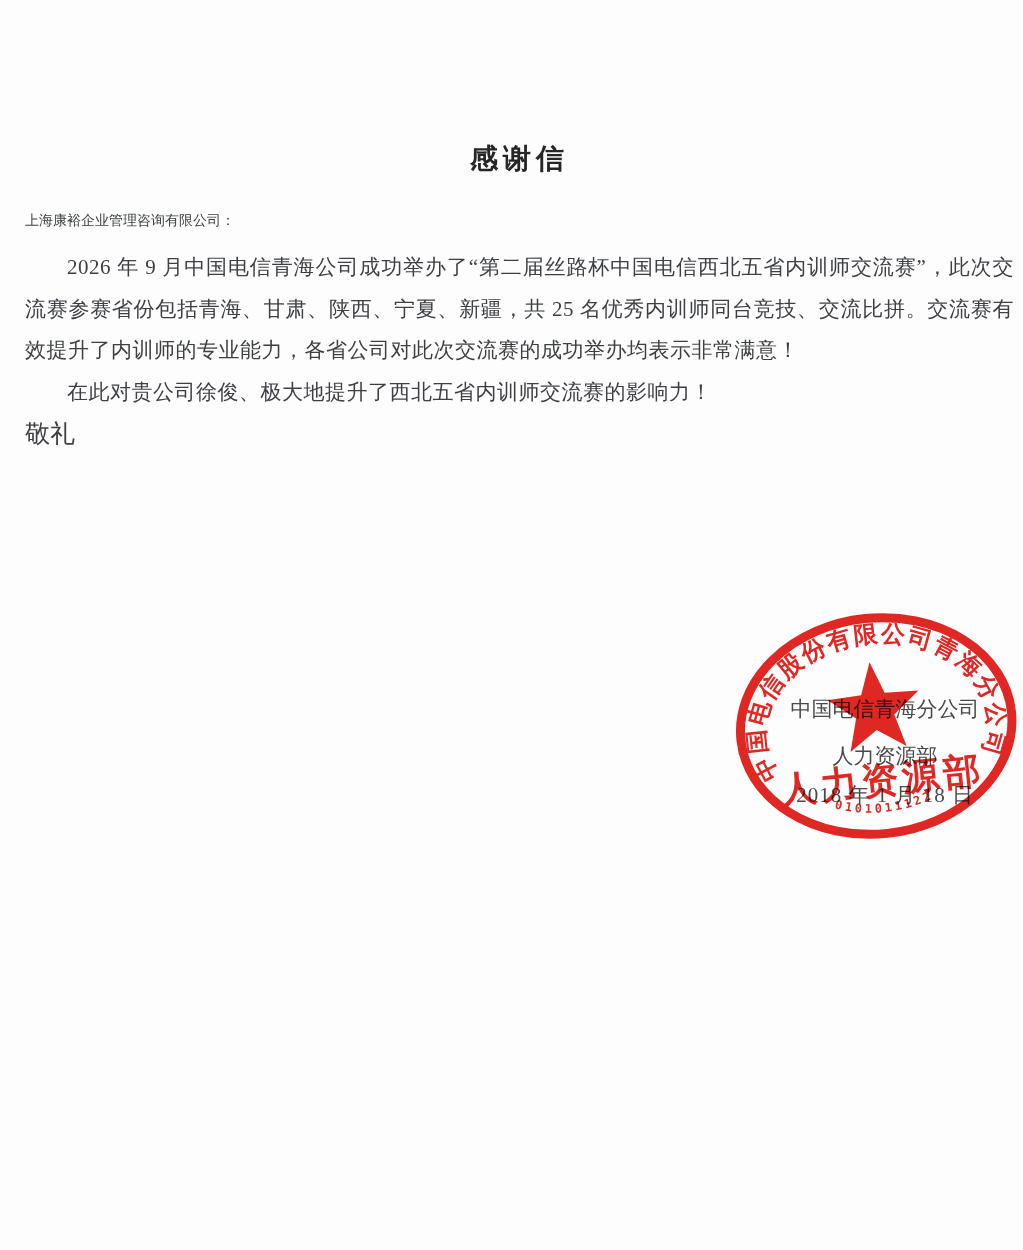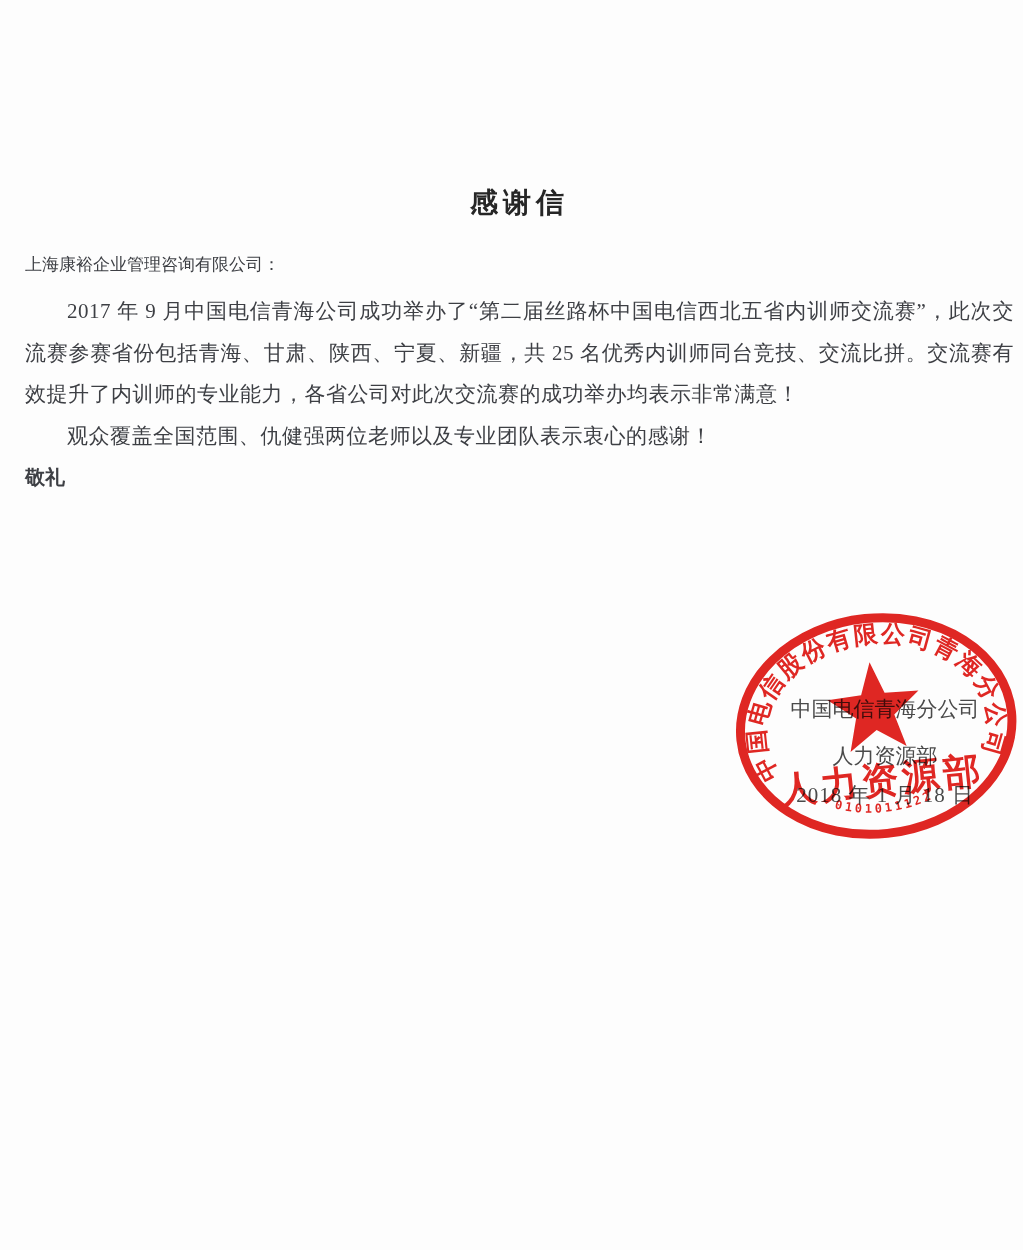--- a/index.html
+++ b/index.html
@@ -8,46 +8,45 @@
     background: #fdfdfd;
     font-family: "Liberation Serif", "DejaVu Serif", serif;
     color: #3d3f44;
     position: relative;
   }
   .page {
     position: absolute;
     left: 25px;
     right: 9px;
     top: 0;
-    margin-top: 44px;
   }
   .doc-title {
     text-align: center;
     font-size: 28px;
     font-weight: bold;
     color: #262626;
     letter-spacing: 5px;
     margin-top: 140px;
     margin-bottom: 22px;
   }
   .salutation {
-    font-size: 17px;
+    font-size: 14px;
     line-height: 41px;
     margin-bottom: 6px;
   }
   .body-text p {
     font-size: 21px;
     line-height: 41.5px;
     text-align: justify;
     text-align-last: left;
     text-indent: 2em;
     letter-spacing: 0.5px;
   }
   .closing-regards { font-size: 21px; line-height: 41.5px; text-indent: 2em; }
-  .closing-salute  { font-size: 20px; line-height: 41.5px; font-weight: bold; }
+  .closing-salute  { font-size: 25px; line-height: 41.5px; }
   .signature-block {
     position: absolute;
     left: 745px;
     top: 694px;
     width: 280px;
     text-align: center;
     font-size: 21px;
     color: #4a4a4a;
     z-index: 1;
   }
@@ -71,22 +70,22 @@
 </head>
 <body>
 
 <div class="page">
 
   <h1 class="doc-title">感谢信</h1>
 
   <div class="salutation">上海康裕企业管理咨询有限公司：</div>
 
   <div class="body-text">
-    <p>2017 年 9 月中国电信青海公司成功举办了“第二届丝路杯中国电信西北五省内训师交流赛”，此次交流赛参赛省份包括青海、甘肃、陕西、宁夏、新疆，共 25 名优秀内训师同台竞技、交流比拼。交流赛有效提升了内训师的专业能力，各省公司对此次交流赛的成功举办均表示非常满意！</p>
-    <p>观众覆盖全国范围、仇健强两位老师以及专业团队表示衷心的感谢！</p>
+    <p>2026 年 9 月中国电信青海公司成功举办了“第二届丝路杯中国电信西北五省内训师交流赛”，此次交流赛参赛省份包括青海、甘肃、陕西、宁夏、新疆，共 25 名优秀内训师同台竞技、交流比拼。交流赛有效提升了内训师的专业能力，各省公司对此次交流赛的成功举办均表示非常满意！</p>
+    <p>在此对贵公司徐俊、极大地提升了西北五省内训师交流赛的影响力！</p>
   </div>
 
 
   <div class="closing-salute">敬礼</div>
 
 </div>
 
 <div class="signature-block">
   <div class="sig-company">中国电信青海分公司</div>
   <div class="sig-department">人力资源部</div>

